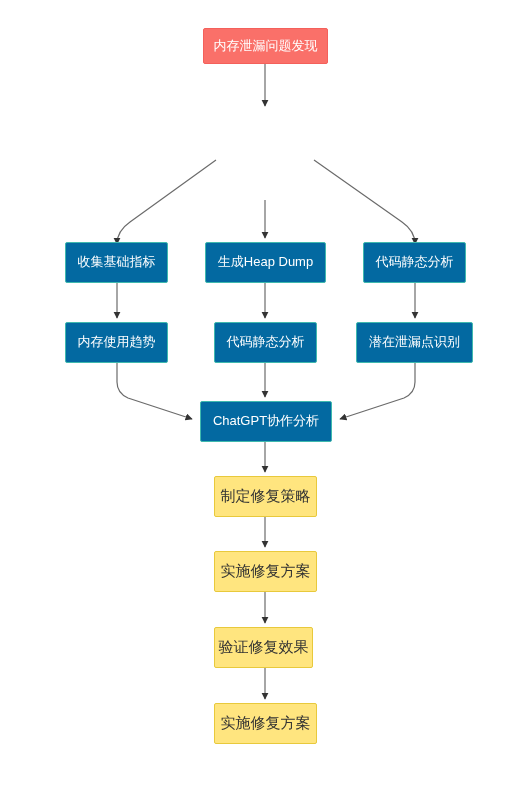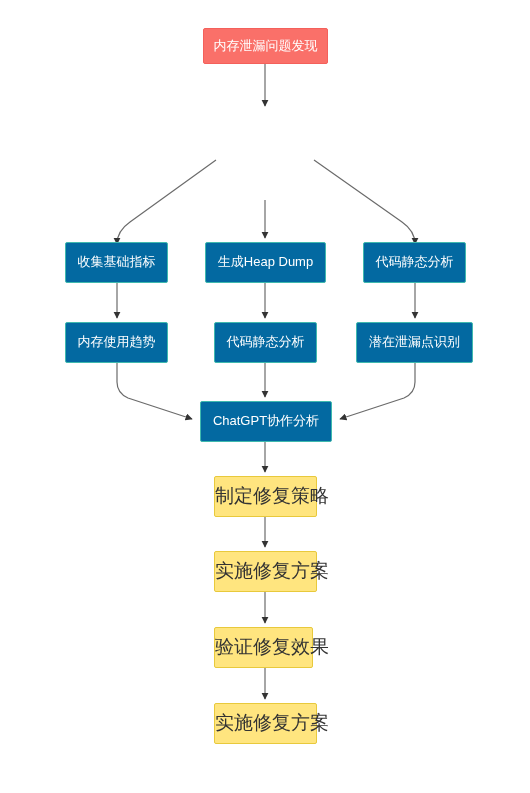--- a/index.html
+++ b/index.html
@@ -62,21 +62,21 @@
     border-color: #3fb9ae;
     color: #ffffff;
     font-size: 13px;
     justify-content: flex-end;
   }
   
   .n-yellow {
     background: #ffe57f;
     border-color: #e8c93c;
     color: #333333;
-    font-size: 19px;
+    font-size: 15px;
   }
   
   .n-diamond {
     background: transparent;
     border: none;
   }
   .n-diamond .diamond-shape {
     position: absolute;
     left: 0;
     top: 0;

